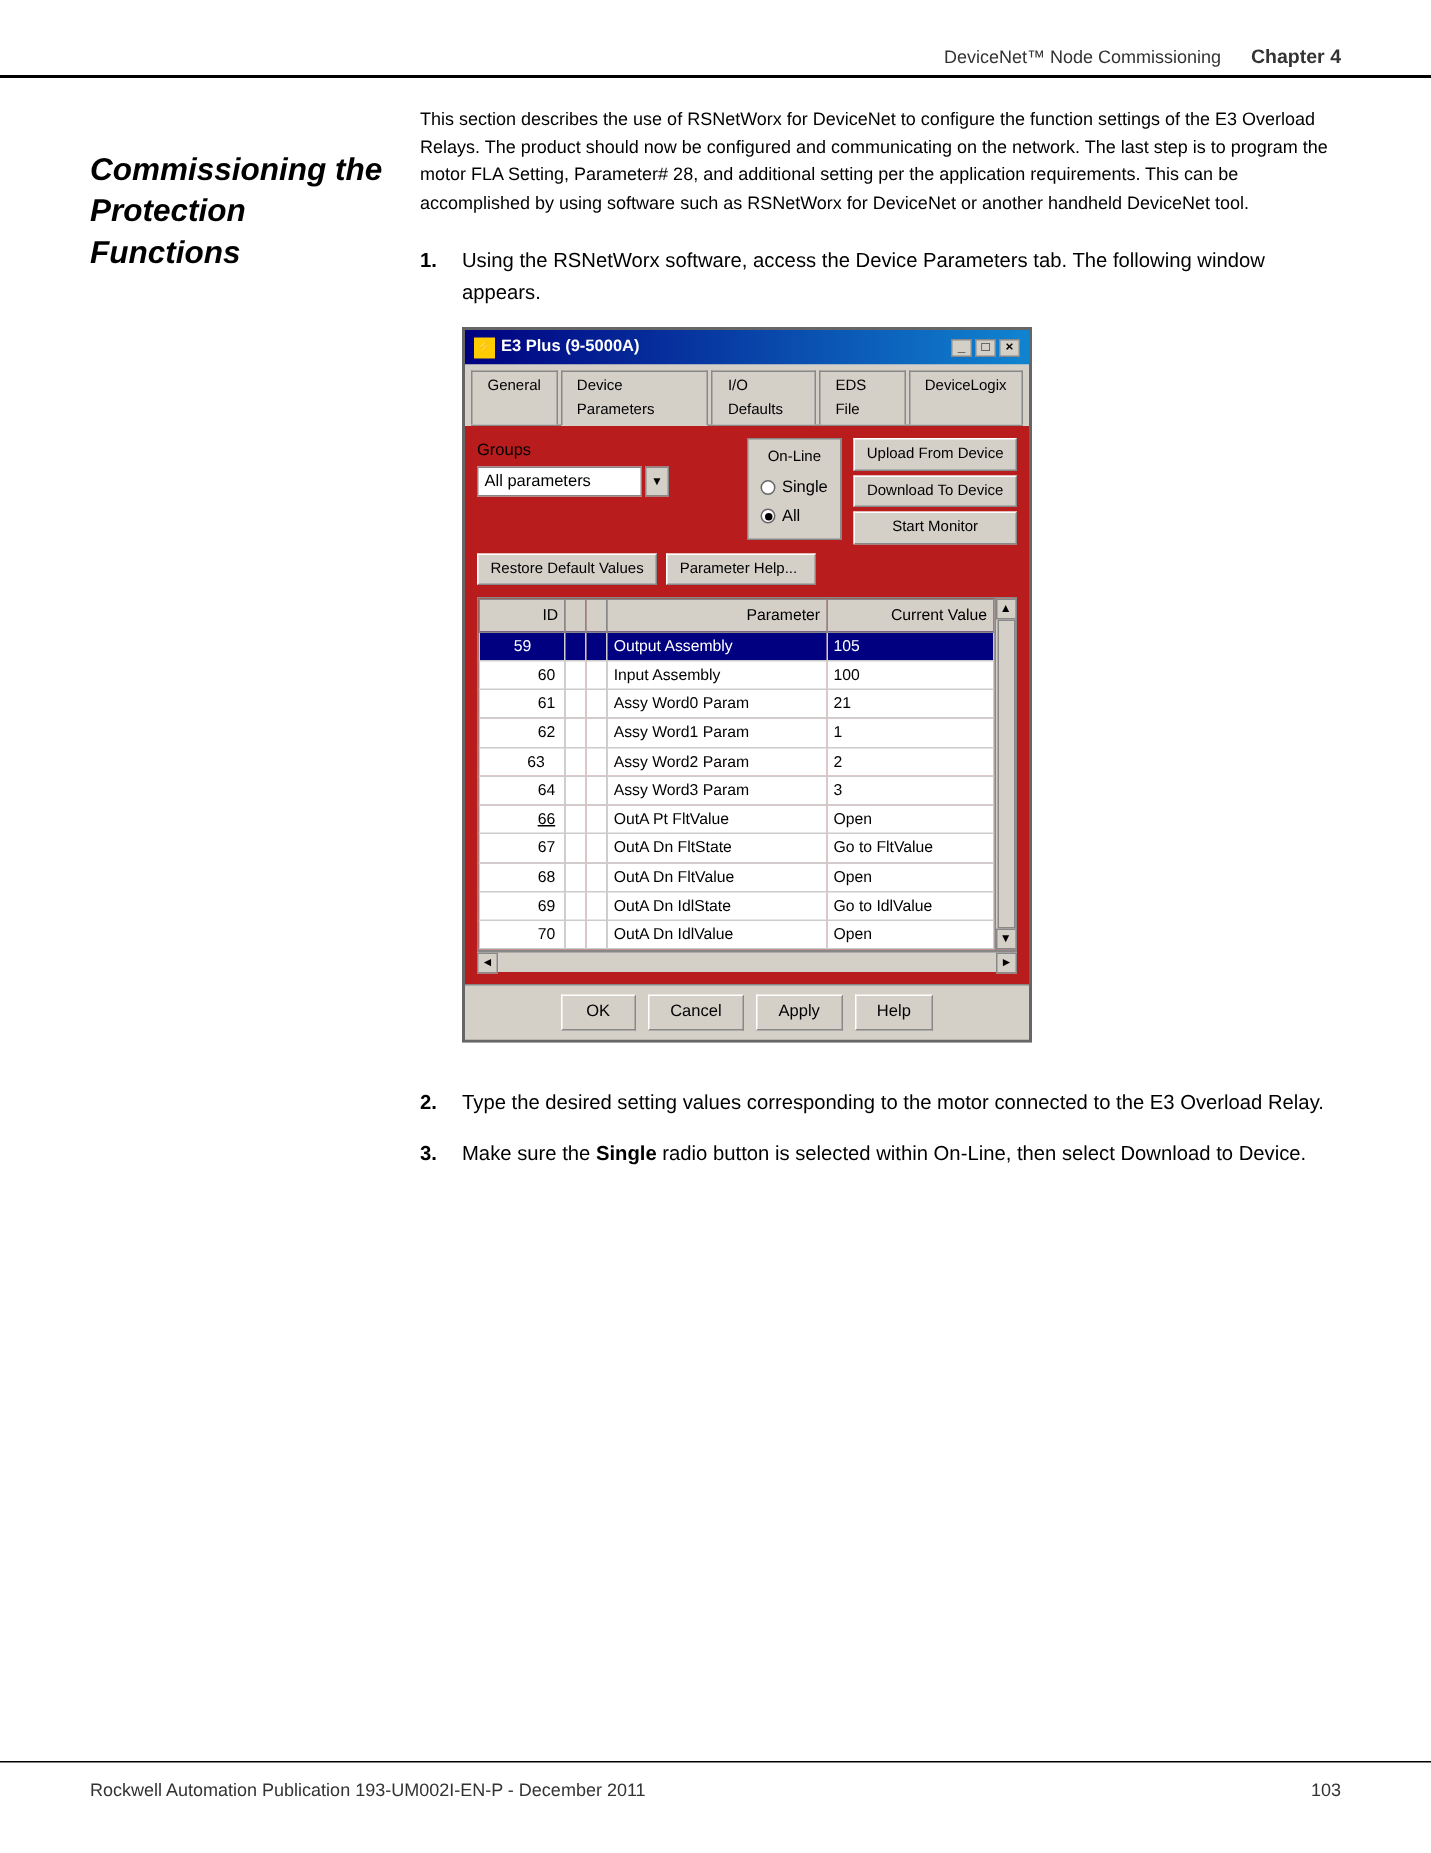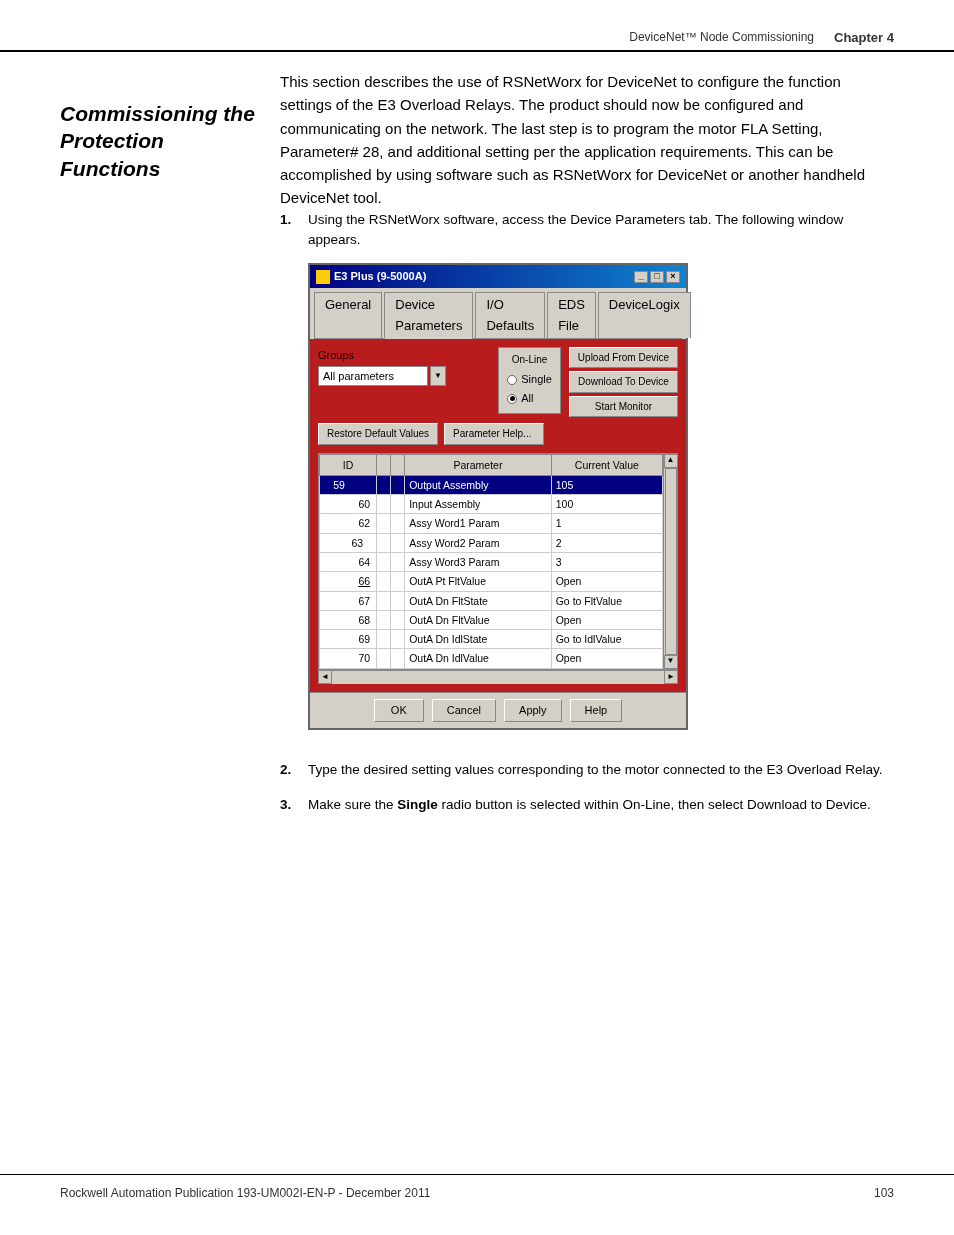--- a/index.html
+++ b/index.html
@@ -21,21 +21,21 @@
       height: 2px;
       background: #000;
     }
     .header-text {
       position: absolute;
       top: 30px;
       right: 60px;
       font-size: 12px;
       color: #333;
       display: flex;
-      align-items: flex-start;
+      align-items: center;
       gap: 20px;
     }
     .header-chapter {
       font-weight: bold;
       font-size: 13px;
     }
 
     
     .footer-bar {
       position: absolute;
@@ -80,22 +80,23 @@
 
     
     .right-col {
       position: absolute;
       left: 220px;
       right: 0;
       top: 0;
     }
 
     .intro-para {
-      font-size: 15px;
+      font-size: 12px;
       line-height: 1.55;
+      margin-bottom: 20px;
     }
 
     .step-list {
       list-style: none;
       padding: 0;
     }
     .step-item {
       display: flex;
       gap: 8px;
       margin-bottom: 14px;
@@ -169,21 +170,21 @@
       background: #d4d0c8;
       display: flex;
       padding: 4px 4px 0 4px;
       gap: 2px;
     }
     .dialog-tab {
       padding: 2px 10px;
       border: 1px solid #888;
       border-bottom: none;
       background: #d4d0c8;
-      font-size: 13px;
+      font-size: 10px;
       cursor: pointer;
     }
     .dialog-tab.active {
       background: #d4d0c8;
       border-bottom: 1px solid #d4d0c8;
       z-index: 1;
       margin-bottom: -1px;
     }
     .dialog-tab-bar {
       height: 1px;
@@ -303,21 +304,21 @@
     
     .param-table {
       width: 100%;
       border-collapse: collapse;
       font-size: 10.5px;
     }
     .param-table th {
       background: #d4d0c8;
       border: 1px solid #888;
       padding: 2px 4px;
-      text-align: center;
+      text-align: right;
       font-weight: normal;
     }
     .param-table td {
       border: 1px solid #ccc;
       padding: 1px 4px;
       background: white;
     }
     .param-table tr.selected td {
       background: #000080;
       color: white;
@@ -519,32 +520,39 @@
                       <tr>
                         <th>ID</th>
                         <th style="width:14px;"></th>
                         <th style="width:14px;"></th>
                         <th>Parameter</th>
                         <th>Current Value</th>
                       </tr>
                     </thead>
                     <tbody id="table-body">
                     <tr class="selected">
-      <td style="text-align:center;padding-right:22px;">59</td>
+      <td style="text-align:right;padding-right:22px;">59</td>
       <td></td>
       <td></td>
       <td>Output Assembly</td>
       <td>105</td>
     </tr>
                         <tr>
       <td style="text-align:right;padding-right:6px;">60</td>
       <td></td>
       <td></td>
       <td>Input Assembly</td>
       <td>100</td>
+    </tr>
+                        <tr>
+      <td style="text-align:right;padding-right:6px;">61</td>
+      <td></td>
+      <td></td>
+      <td>Assy Word0 Param</td>
+      <td>21</td>
     </tr>
                         <tr>
       <td style="text-align:right;padding-right:6px;">62</td>
       <td></td>
       <td></td>
       <td>Assy Word1 Param</td>
       <td>1</td>
     </tr>
                         <tr>
       <td style="text-align:right;padding-right:13px;">63</td>

